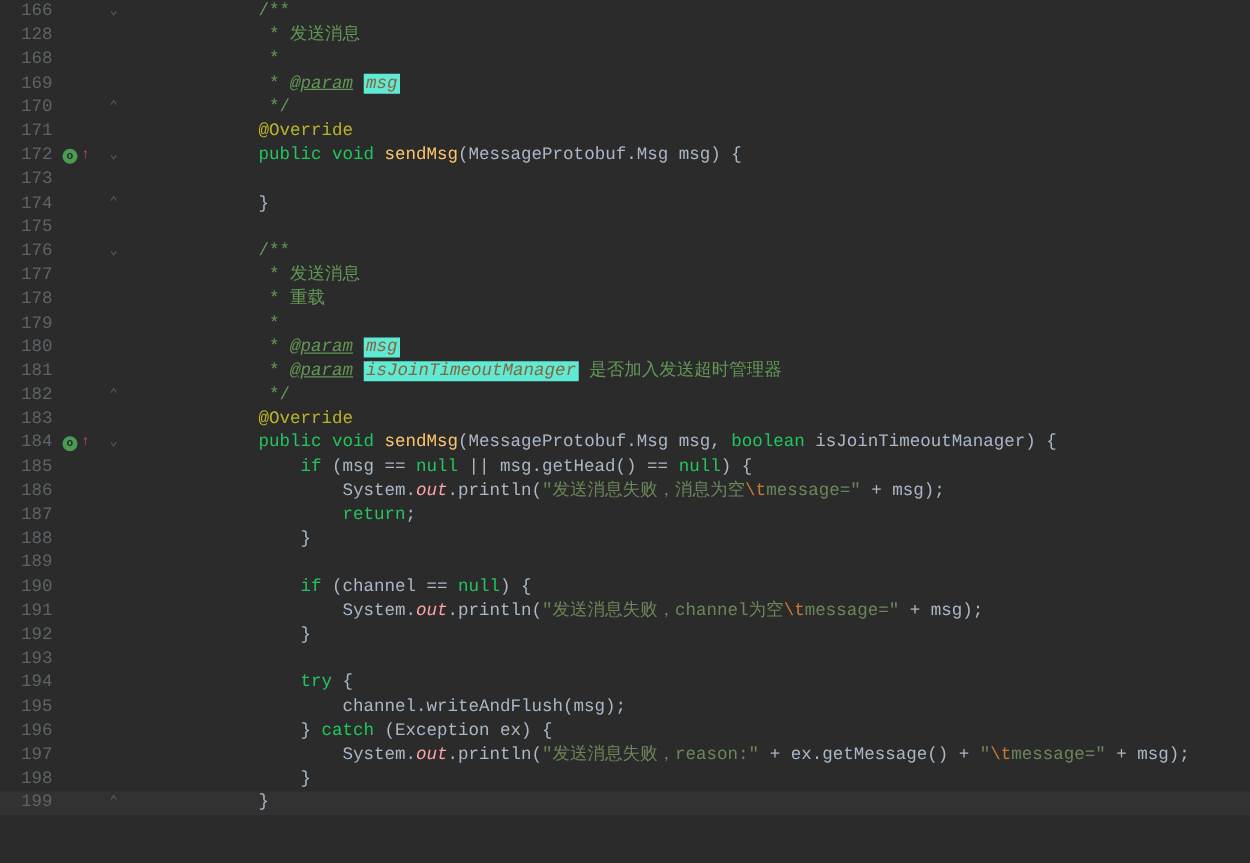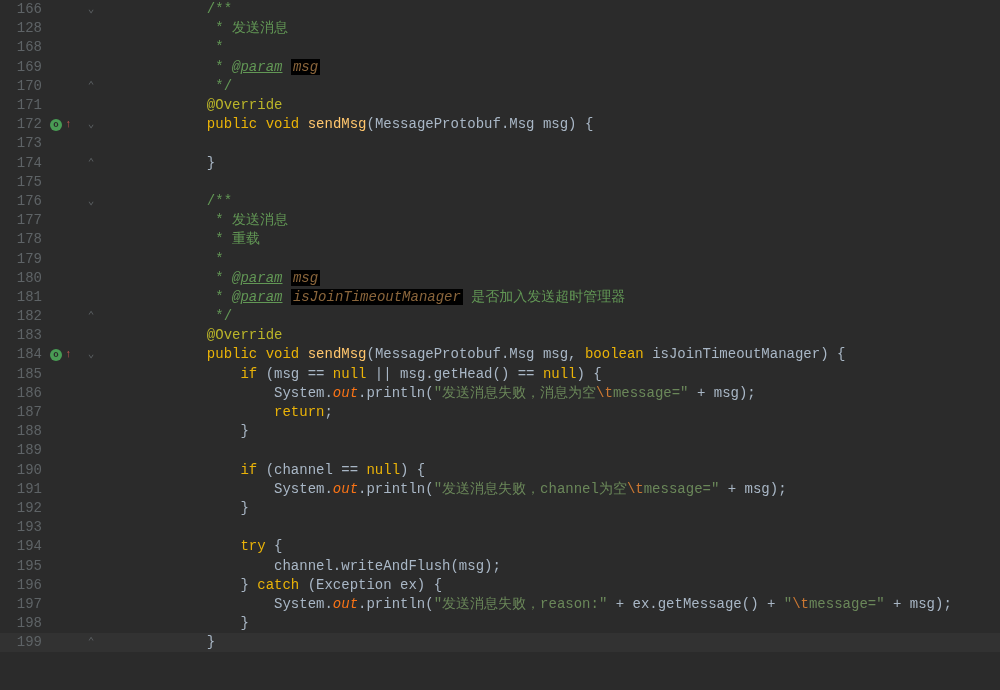--- a/index.html
+++ b/index.html
@@ -14,29 +14,29 @@
   .green-o{display:inline-flex;align-items:center;justify-content:center;
     width:12px;height:12px;border-radius:6px;background:#499c54;color:#2b2b2b;
     font-size:9px;font-weight:bold;line-height:12px;}
   .arrow-up{color:#c75450;font-size:11px;margin-left:1px;}
   .fold{width:18px;flex:0 0 18px;color:#5e6366;display:flex;align-items:center;
     justify-content:center;}
   .fold-glyph{font-size:11px;}
   .curline{background:#323232;}
   .code{flex:1;padding-left:6px;}
   
-  .kw{color:#eab308;font-family:Liberation Mono, monospace;}
+  .kw{color:#22c55e;font-family:Liberation Mono, monospace;}
   .mname{color:#ffc66d;}
   .str{color:#6a8759;}
   .esc{color:#cc7832;}
   .doc{color:#629755;}
   .doctag{color:#629755;font-style:italic;text-decoration:underline;}
-  .docparam{color:#8a653b;background:#000000;font-style:italic;padding:0 2px;}
+  .docparam{color:#8a653b;background:#5eead4;font-style:italic;padding:0 2px;}
   .hint{color:#787878;}
-  .field{color:#f97316;font-style:italic;}
+  .field{color:#fca5a5;font-style:italic;}
   .annyellow{color:#bbb529;}
   .same{background:#3c3f41;}
 </style>
 </head>
 <body>
 
 <div class="editor" id="editor">
     <div class="line"><span class="gutter">166</span><span class="marks"></span><span class="fold"><span class="fold-glyph">⌄</span></span><span class="code">            <span class="doc">/**</span></span></div>
     <div class="line"><span class="gutter">128</span><span class="marks"></span><span class="fold"></span><span class="code">            <span class="doc"> * 发送消息</span></span></div>
     <div class="line"><span class="gutter">168</span><span class="marks"></span><span class="fold"></span><span class="code">            <span class="doc"> *</span></span></div>

